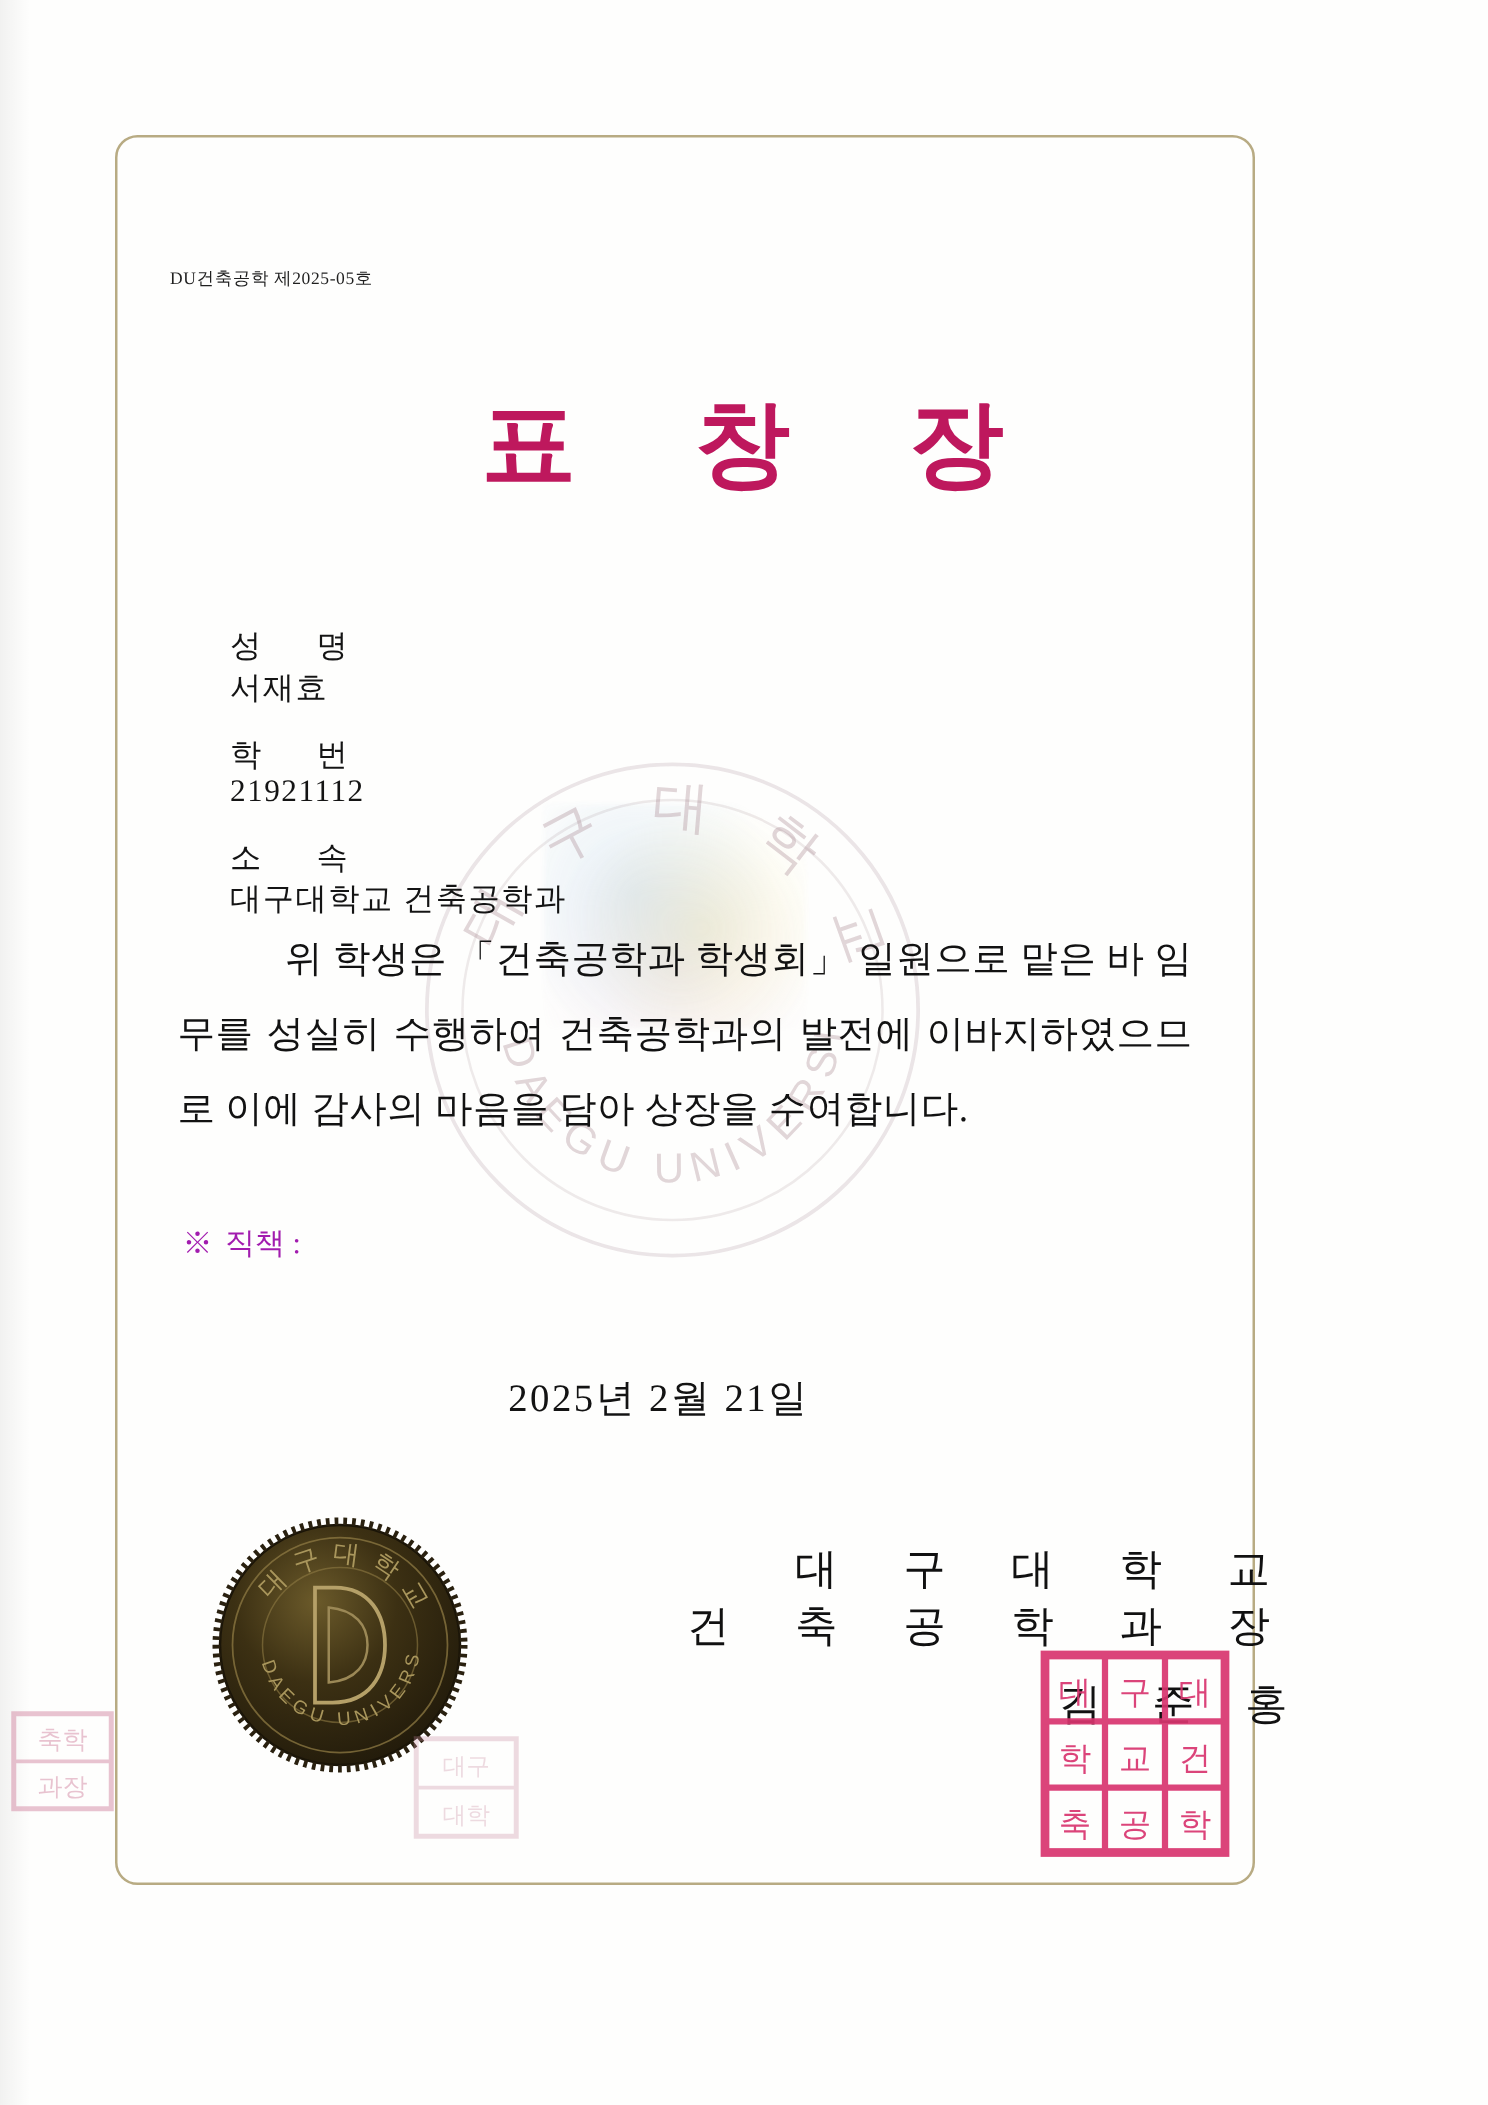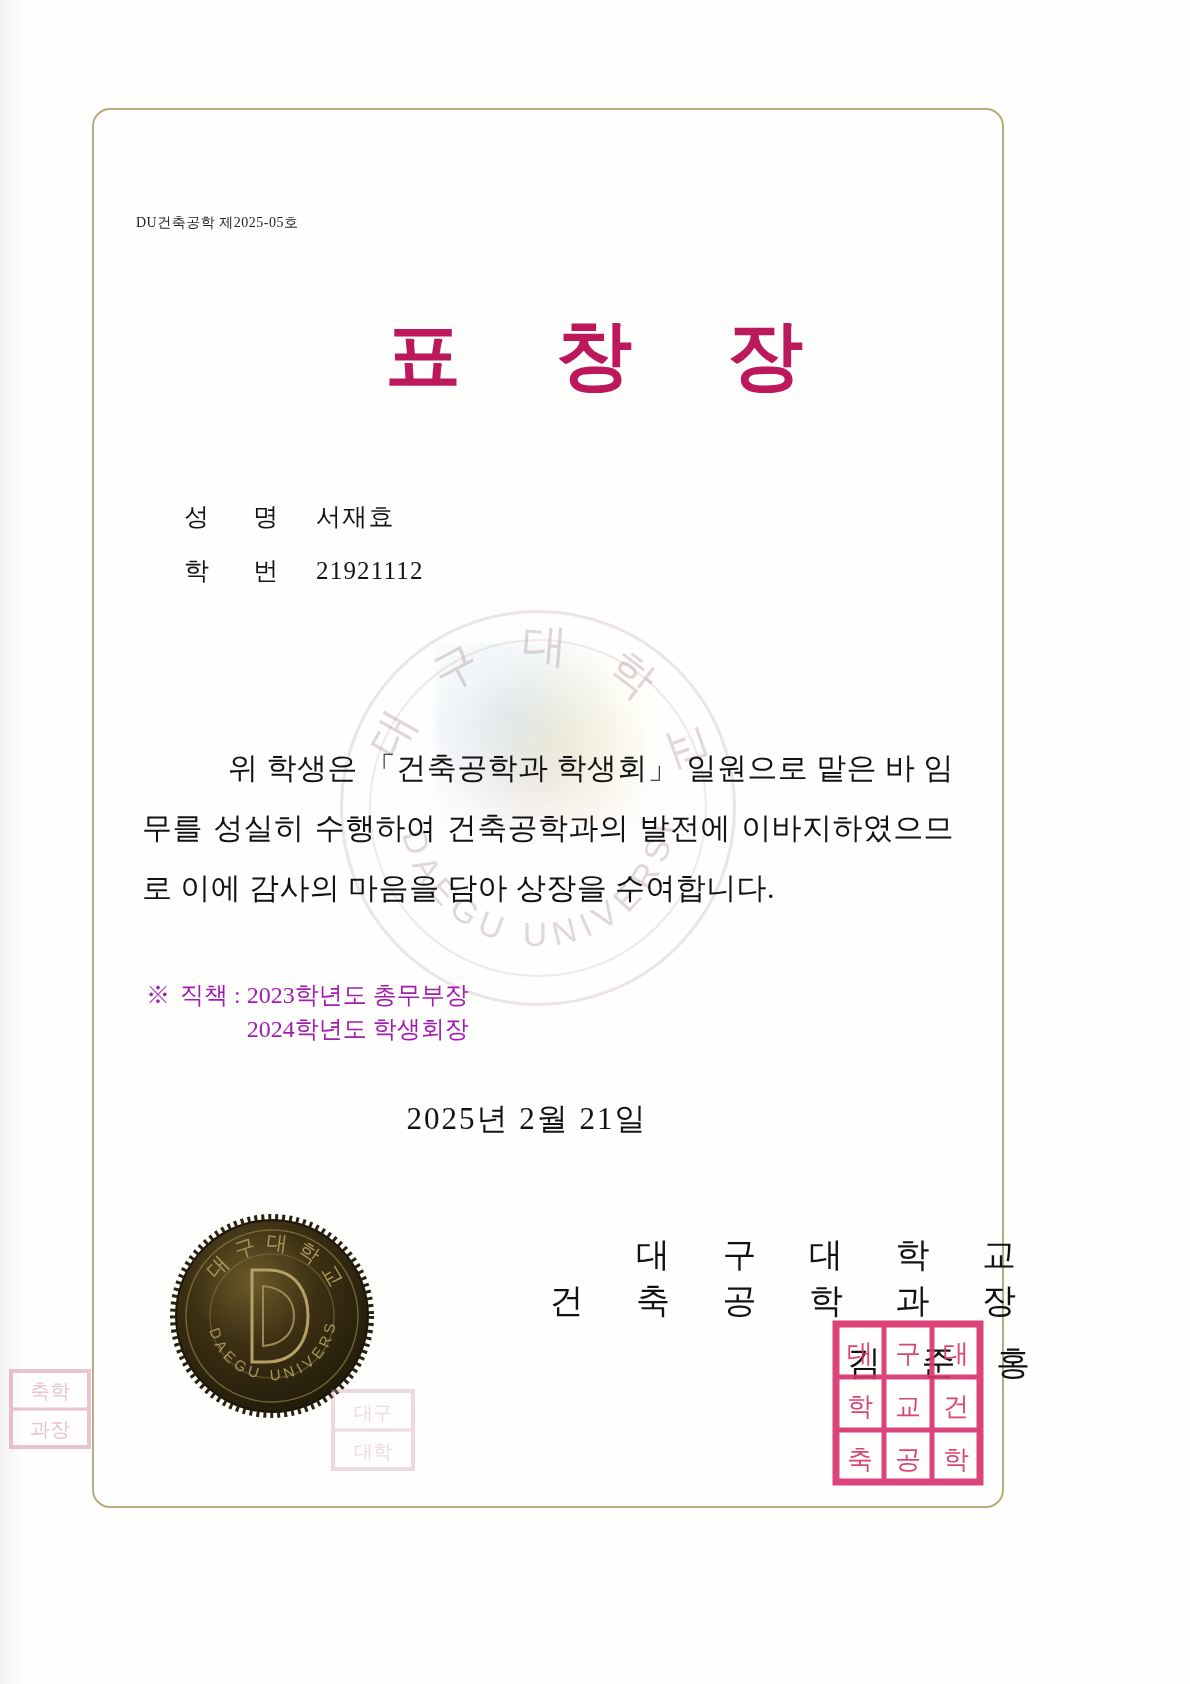--- a/index.html
+++ b/index.html
@@ -109,20 +109,21 @@
   .fields {
     position: absolute;
     left: 184px;
     top: 500px;
     width: 760px;
   }
   .field-row {
     display: flex;
     align-items: baseline;
     margin-bottom: 21px;
+    flex-direction: column;
   }
   .field-label {
     width: 132px;
     font-size: 25px;
     letter-spacing: 19px;
     color: #141414;
     white-space: nowrap;
   }
   .field-value {
     font-size: 25px;
@@ -292,30 +293,30 @@
 
   <div class="fields">
     <div class="field-row">
       <div class="field-label">성    명</div>
       <div class="field-value">서재효</div>
     </div>
     <div class="field-row">
       <div class="field-label">학    번</div>
       <div class="field-value">21921112</div>
     </div>
+    <div class="field-row">
+      <div class="field-label">소    속</div>
+      <div class="field-value">대구대학교 건축공학과</div>
+    </div>
   </div>
 
   <div class="body-text"><span class="indent"></span><span>위 학생은 「건축공학과 학생회」 일원으로 맡은 바 임무를 성실히 수행하여 건축공학과의 발전에 이바지하였으므로 이에 감사의 마음을 담아 상장을 수여합니다.</span></div>
 
   <div class="note">
     <span class="note-mark">※</span><span class="note-label">직책 :</span>
-    <span class="note-lines">
-      <div>2023학년도 총무부장</div>
-      <div>2024학년도 학생회장</div>
-    </span>
   </div>
 
   <div class="date">2025년 2월 21일</div>
 
   <div class="signer">
     <div class="signer-line1">대 구 대 학 교</div>
     <div class="signer-line2">건 축 공 학 과 장</div>
     <div class="signer-name">김 준 홍</div>
   </div>
 

